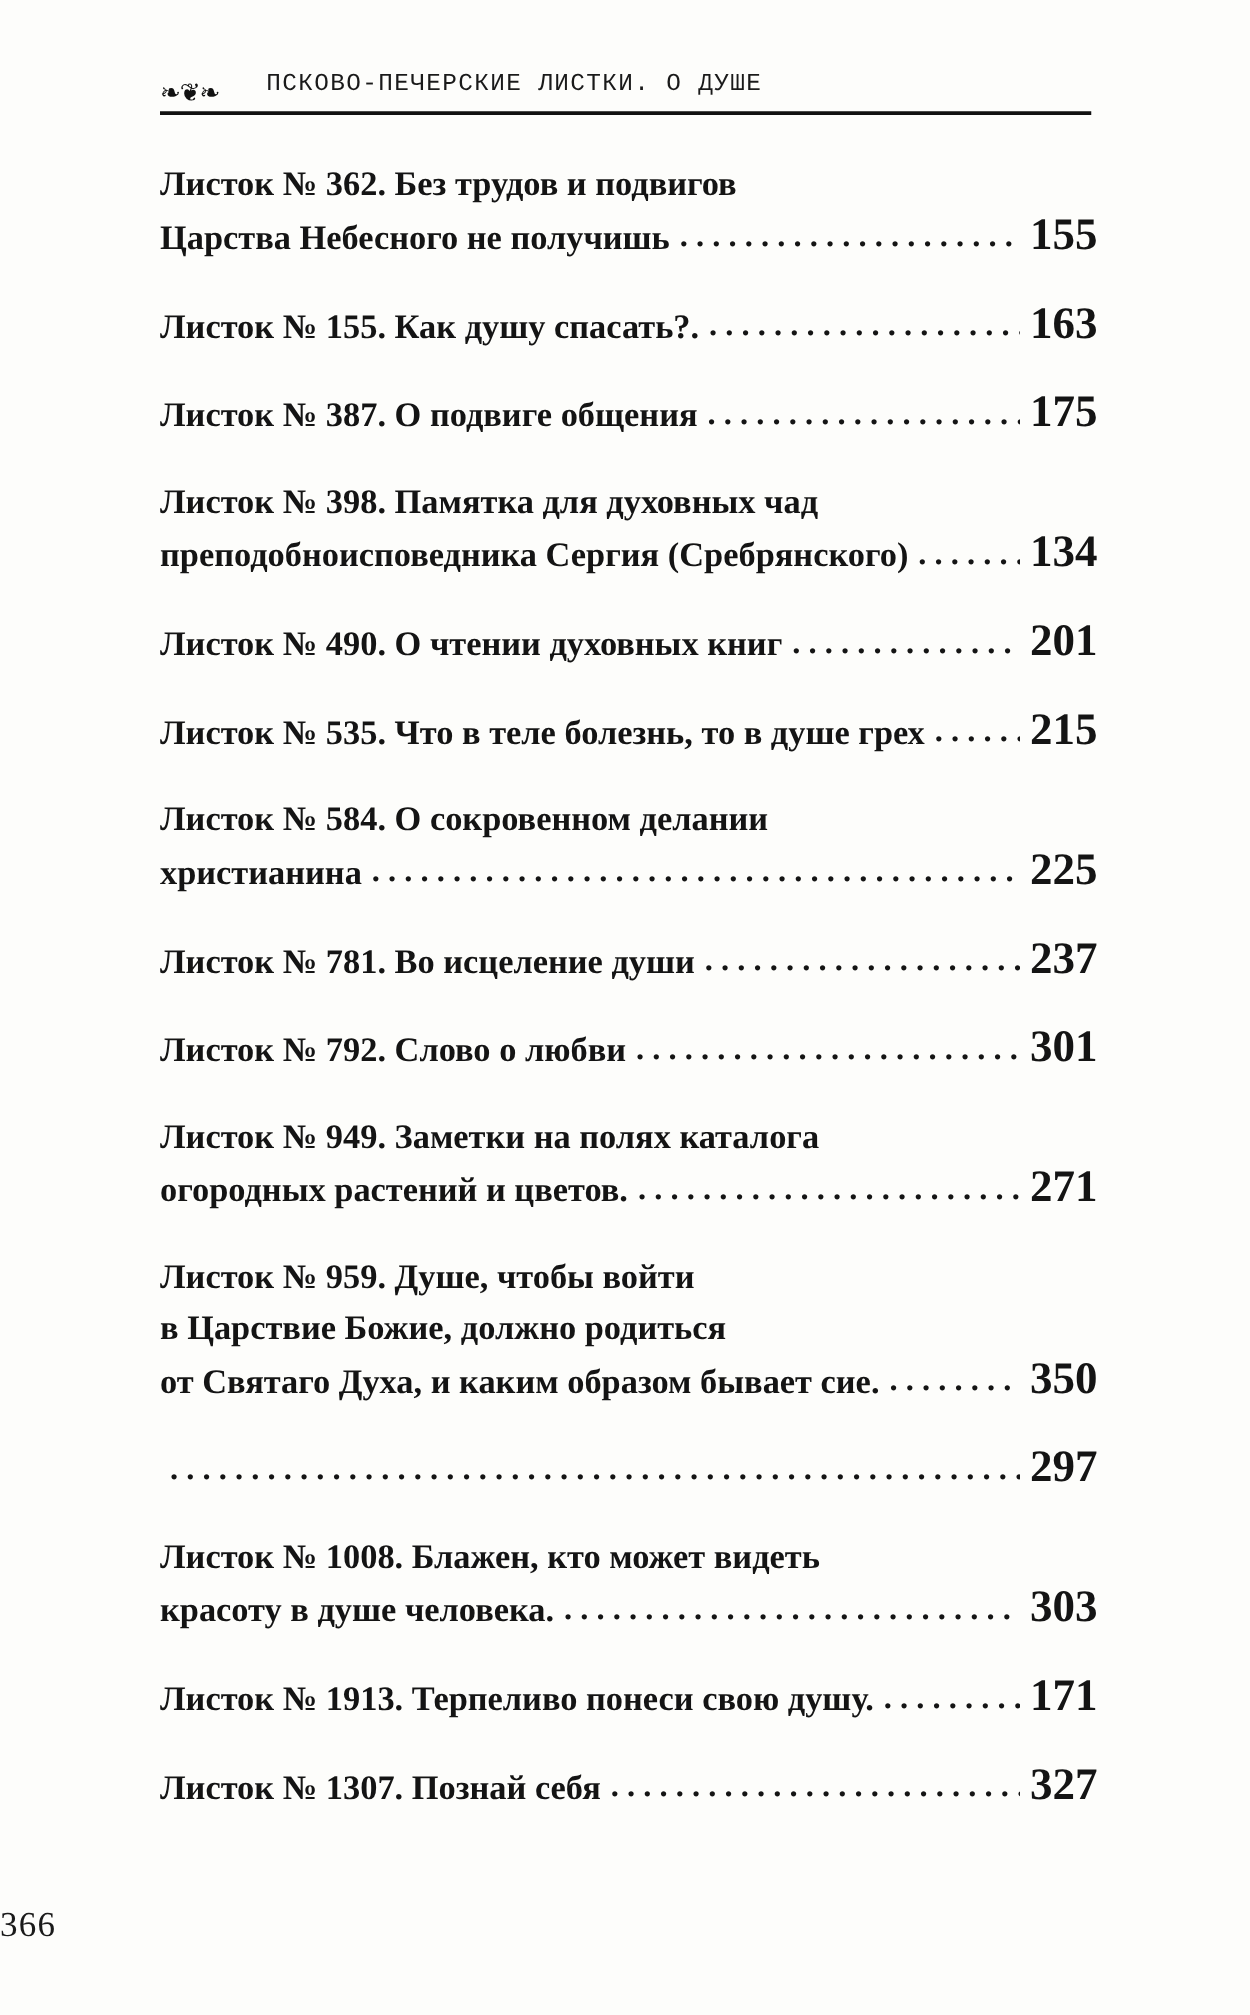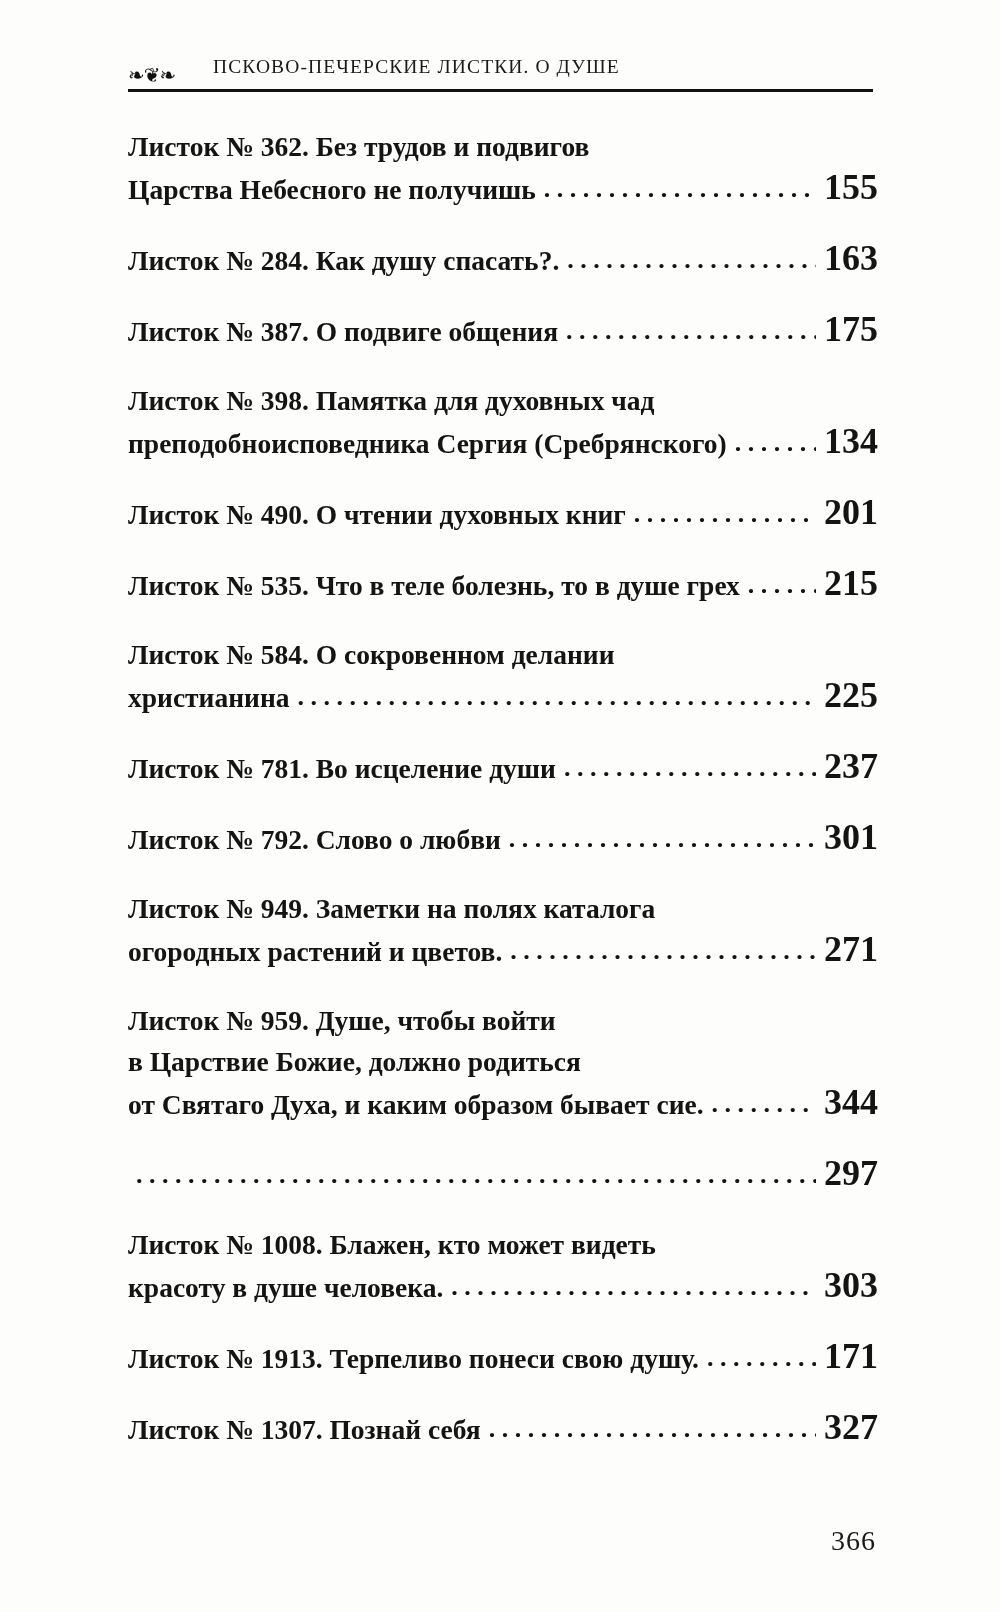--- a/index.html
+++ b/index.html
@@ -23,21 +23,21 @@
   }
   
   .header {
     position: absolute;
     left: 128px;
     top: 56px;
     width: 745px;
     height: 46px;
   }
   .header-title {
-    font-family: Liberation Serif, serif;
+    font-family: Liberation Mono, monospace;
     font-size: 19.5px;
     letter-spacing: 1.1px;
     color: #1a1a1a;
     text-transform: uppercase;
     white-space: nowrap;
     position: absolute;
     left: 85px;
     top: 0px;
   }
   .header-rule {
@@ -98,21 +98,21 @@
     font-size: 36px;
     text-align: right;
     min-width: 56px;
   }
   
   .folio {
     position: absolute;
     left: 0;
     top: 1525px;
     width: 876px;
-    text-align: right;
+    text-align: left;
     font-size: 28px;
     letter-spacing: 1px;
     color: #1a1a1a;
   }
 </style>
 </head>
 <body>
 
 <div class="page">
 
@@ -128,21 +128,21 @@
           <span class="txt">Листок № 362. Без трудов и подвигов</span>
         </div>
         <div class="toc-line">
           <span class="txt">Царства Небесного не получишь</span>
           <span class="leader">............................................................</span>
           <span class="pg">155</span>
         </div>
       </div>
       <div class="toc-entry">
         <div class="toc-line">
-          <span class="txt">Листок № 284. Как душу спасать?.</span>
+          <span class="txt">Листок № 155. Как душу спасать?.</span>
           <span class="leader">............................................................</span>
           <span class="pg">163</span>
         </div>
       </div>
       <div class="toc-entry">
         <div class="toc-line">
           <span class="txt">Листок № 387. О подвиге общения</span>
           <span class="leader">............................................................</span>
           <span class="pg">175</span>
         </div>
@@ -208,21 +208,21 @@
       <div class="toc-entry">
         <div class="toc-line cont">
           <span class="txt">Листок № 959. Душе, чтобы войти</span>
         </div>
         <div class="toc-line cont">
           <span class="txt">в Царствие Божие, должно родиться</span>
         </div>
         <div class="toc-line">
           <span class="txt">от Святаго Духа, и каким образом бывает сие.</span>
           <span class="leader">............................................................</span>
-          <span class="pg">344</span>
+          <span class="pg">350</span>
         </div>
       </div>
       <div class="toc-entry">
         <div class="toc-line">
           <span class="leader">............................................................</span>
           <span class="pg">297</span>
         </div>
       </div>
       <div class="toc-entry">
         <div class="toc-line cont">

